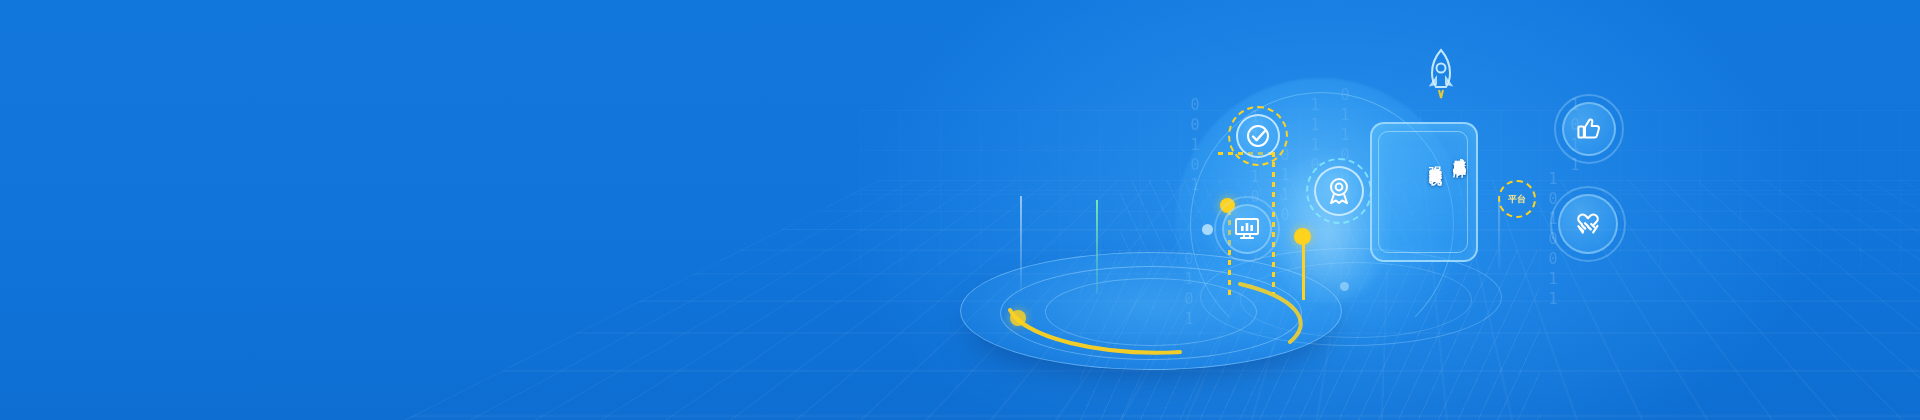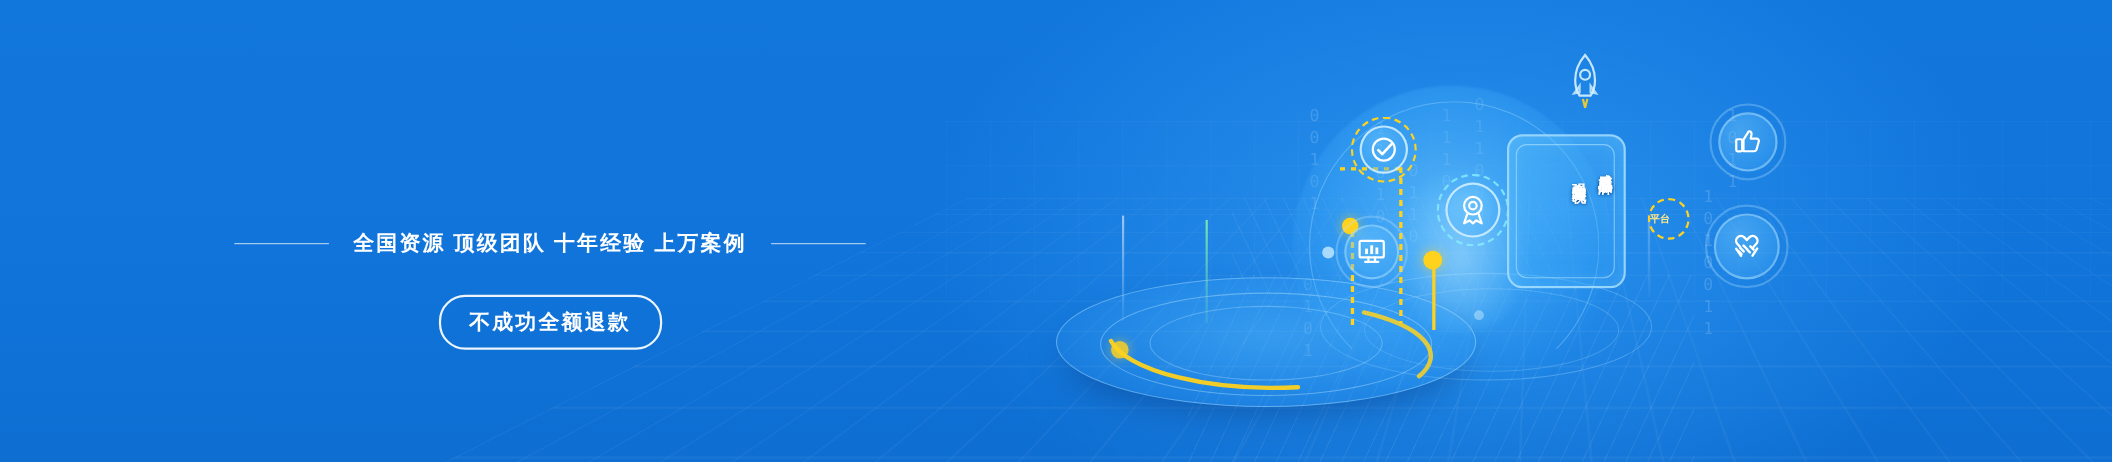--- a/index.html
+++ b/index.html
@@ -132,21 +132,21 @@
   .stem-solid-y{position:absolute;width:3px;background:#ffd21e;}
   .stem-g{position:absolute;width:2px;background:linear-gradient(180deg,#7ae6b0,rgba(122,230,176,.15));}
   .ydot{position:absolute;border-radius:50%;background:#ffd21e;box-shadow:0 0 10px rgba(255,210,30,.6);}
   .wdot{position:absolute;border-radius:50%;background:rgba(210,240,255,.75);}
   .connector{
     position:absolute;height:3px;
     background:repeating-linear-gradient(90deg,#ffd21e 0 5px, transparent 5px 10px);
   }
   .tag-circle{
     position:absolute;width:34px;height:34px;border-radius:50%;
-    border:2px dashed #ffd21e;display:flex;align-items:center;justify-content:flex-start;
+    border:2px dashed #ffd21e;display:flex;align-items:center;justify-content:center;
     color:#ffe98a;font-size:9px;font-weight:700;letter-spacing:0;
   }
 
   
   .rocket{position:absolute;left:1424px;top:48px;}
 
   
   .content{position:absolute;left:0;top:0;width:1000px;height:420px;}
   .headline{
     position:absolute;left:0;top:108px;width:1000px;text-align:center;
@@ -276,24 +276,16 @@
   </div>
 
   <div class="tablet"></div>
   <div class="tablet-inner"></div>
   <div class="vtext vtext-a">成就里手品牌</div>
   <div class="vtext vtext-b">强力登陆央视</div>
 
   <div class="content">
 
 
-    <div class="subtitle-row">
-      <span class="sub-line"></span>
-      <span class="subtitle">全国资源  顶级团队  十年经验  上万案例</span>
-      <span class="sub-line"></span>
-    </div>
-
-    <div class="cta-wrap">
-      <button class="cta">不成功全额退款</button>
-    </div>
+
 
   </div>
 </div>
 
 </body></html>

